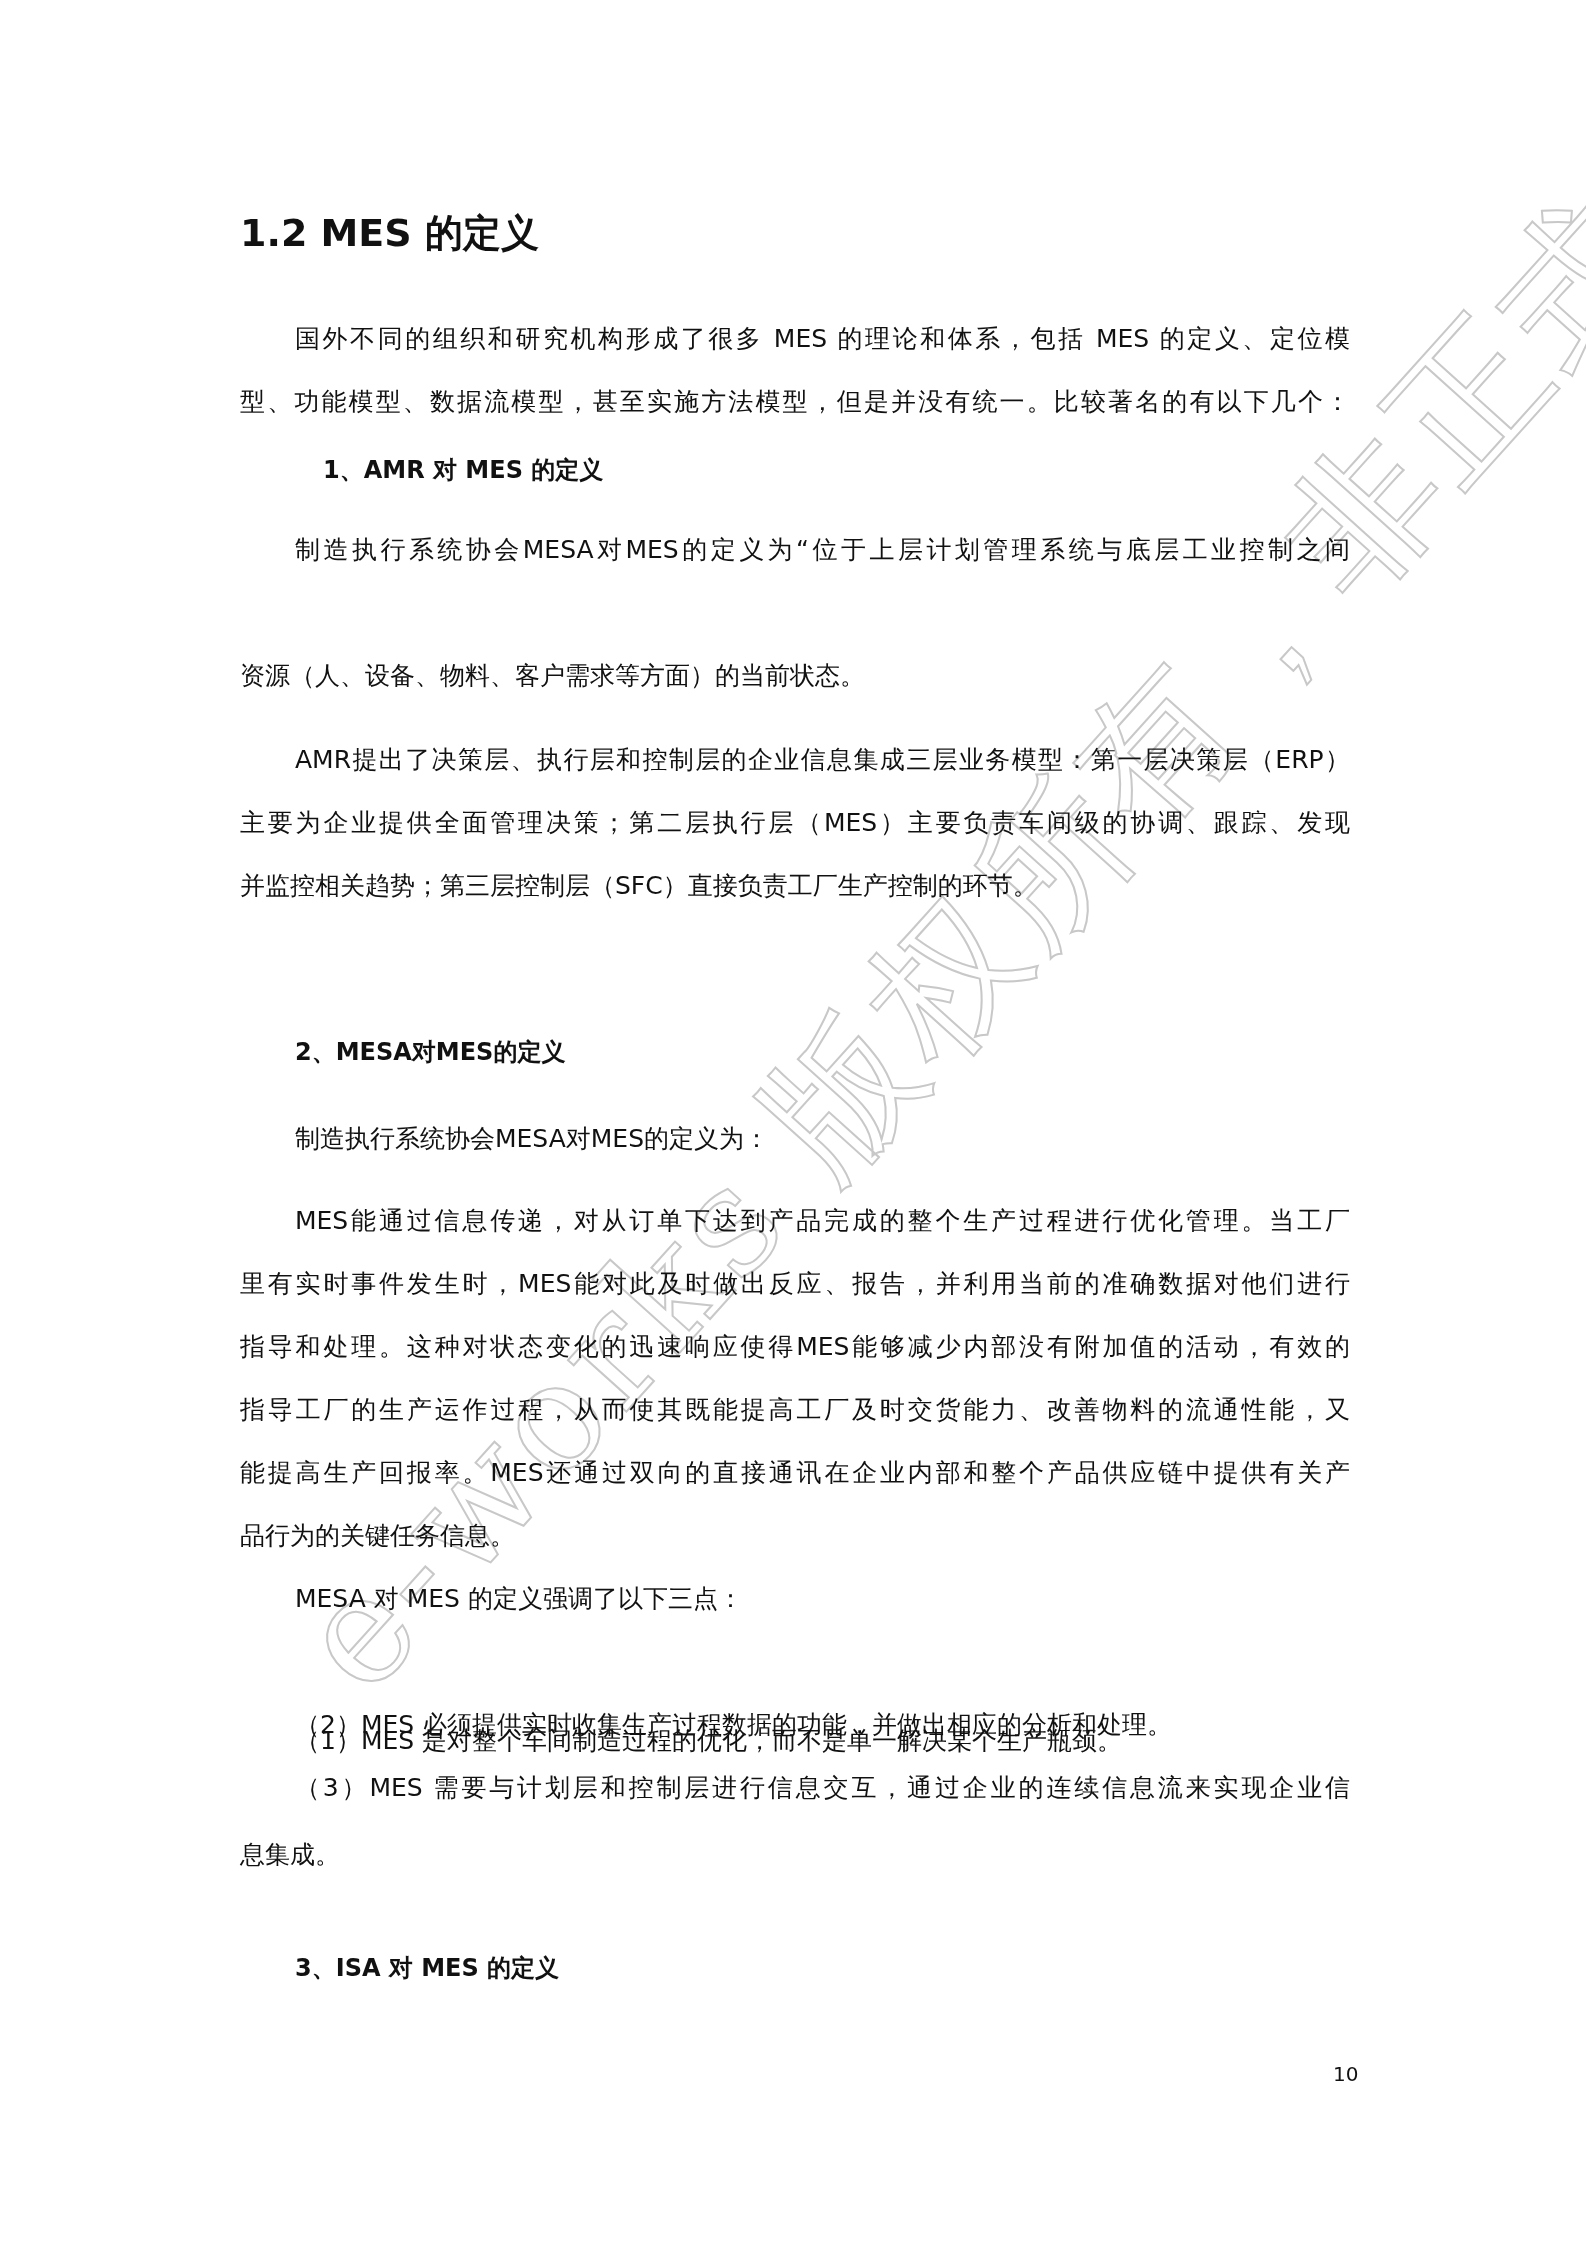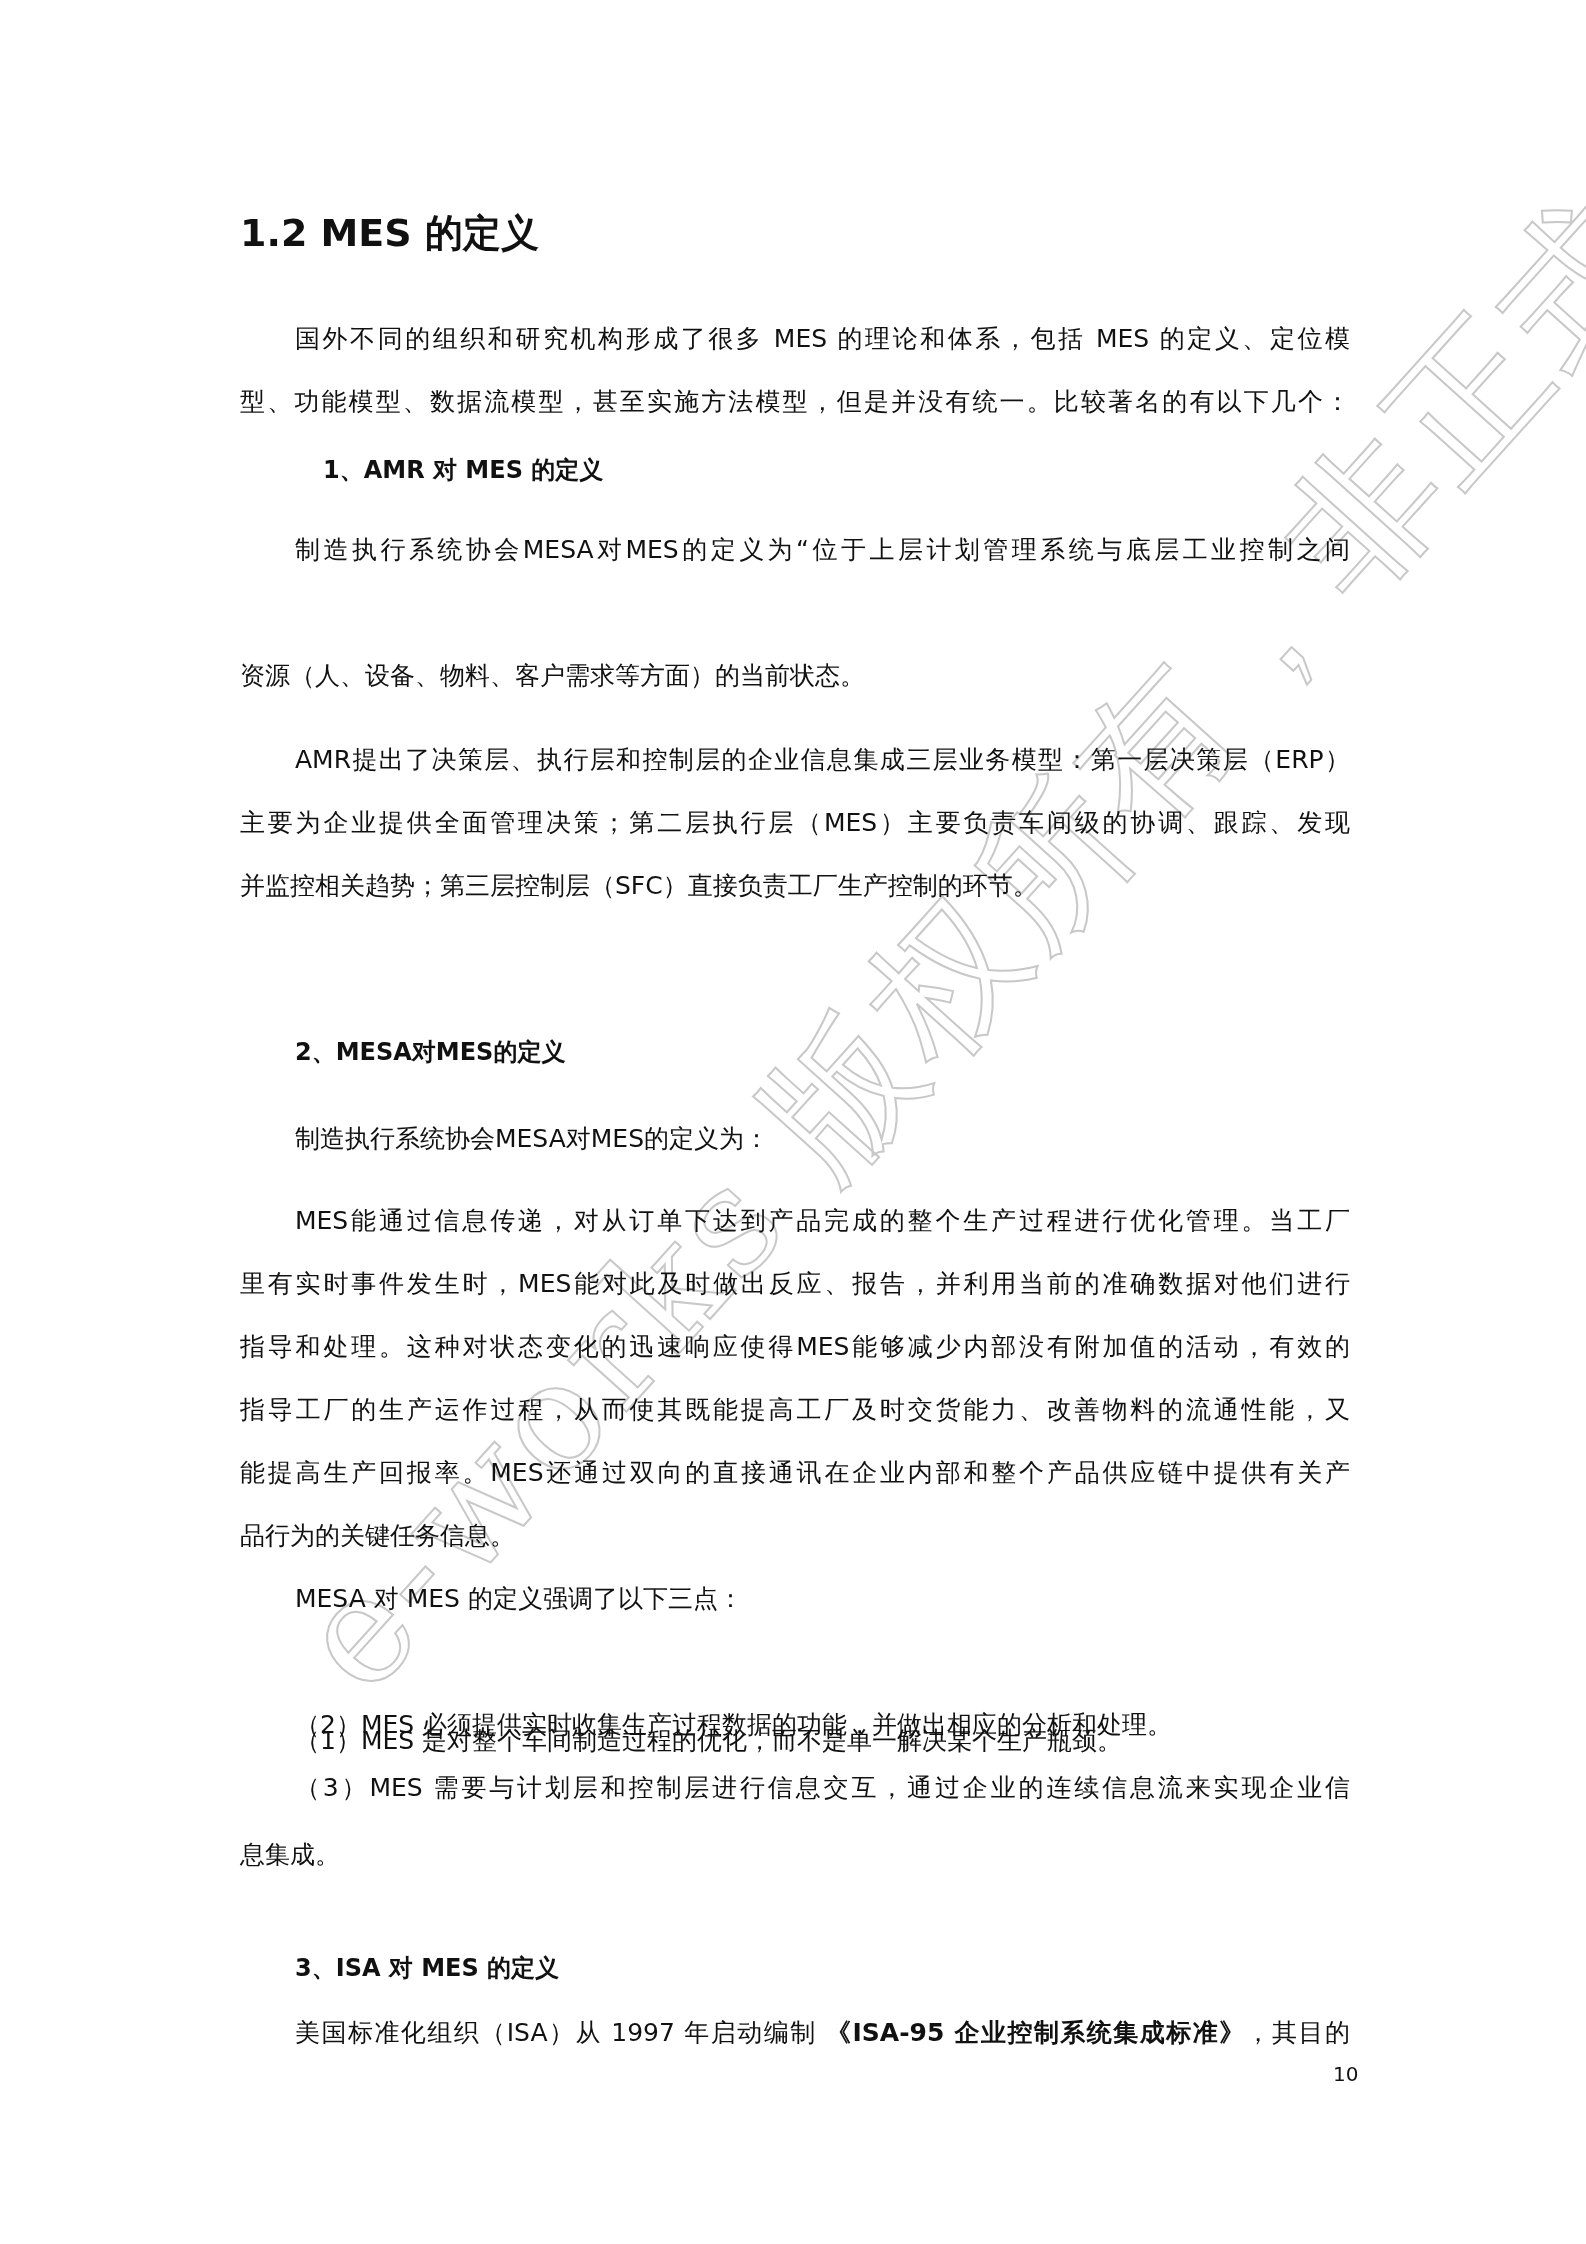--- a/index.html
+++ b/index.html
@@ -53,18 +53,15 @@
   <div class="abs line last" style="top:1519px;">品行为的关键任务信息。</div>
 
   <div class="abs line indent last" style="top:1582px;">MESA 对 MES 的定义强调了以下三点：</div>
   <div class="abs line last" style="top:1724px; left:295px;">（1）MES 是对整个车间制造过程的优化，而不是单一解决某个生产瓶颈。</div>
   <div class="abs line last" style="top:1708px; left:295px;">（2）MES 必须提供实时收集生产过程数据的功能，并做出相应的分析和处理。</div>
   <div class="abs line indent" style="top:1771px;">（3）MES 需要与计划层和控制层进行信息交互，通过企业的连续信息流来实现企业信</div>
   <div class="abs line last" style="top:1838px;">息集成。</div>
 
   <div class="abs heading" style="top:1952px;">3、ISA 对 MES 的定义</div>
 
-  <div class="abs line indent" style="top:2016px;">
-    <span>美国标准化组织（ISA）从 1997 年启动编制 </span><b>《ISA-95 企业控制系统集成标准》</b><span>，其目的</span>
-  </div>
 
   <div class="abs pagenum">10</div>
 </div>
 
 </body></html>

